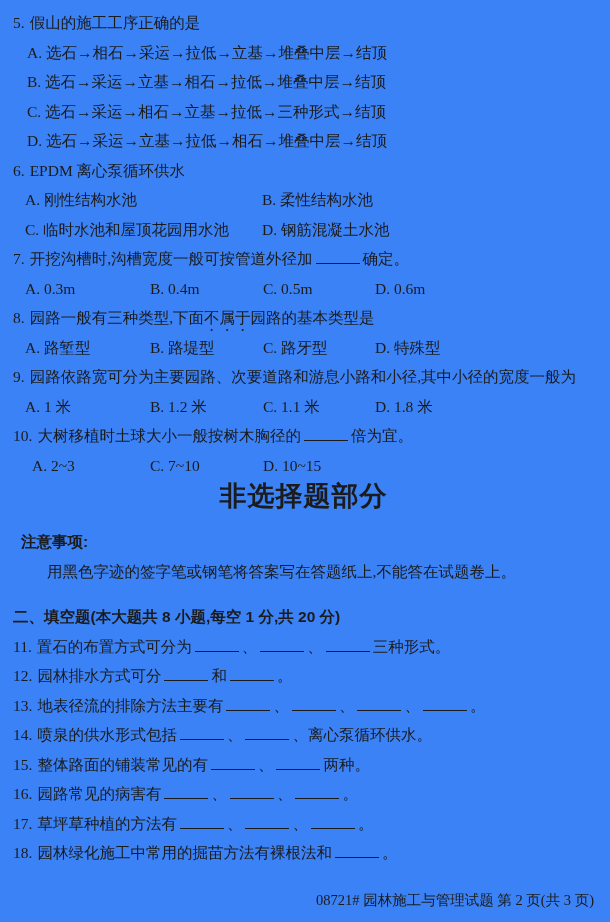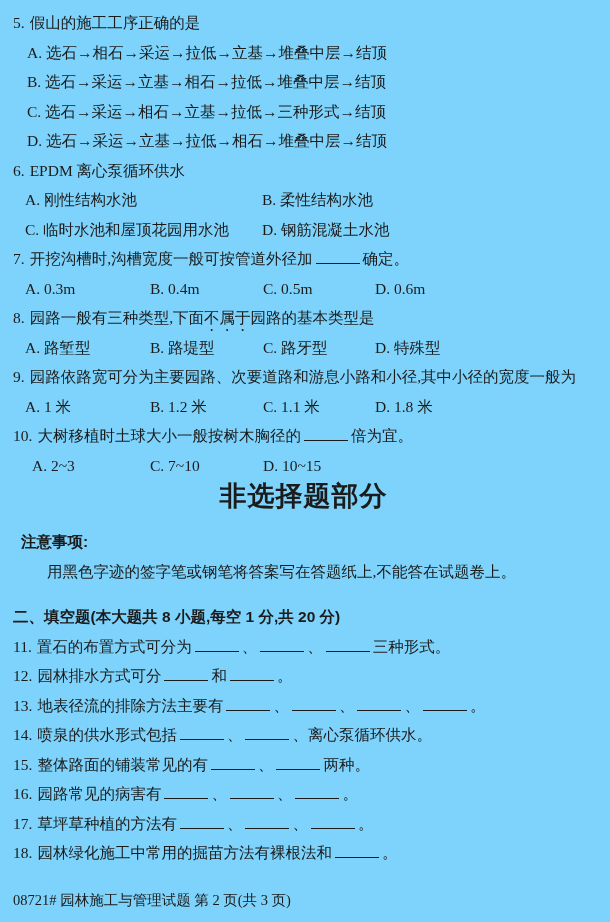--- a/index.html
+++ b/index.html
@@ -1,21 +1,21 @@
 <!DOCTYPE html>
 <html><head>
 <meta charset="utf-8">
 <style>
   html, body { margin: 0; padding: 0; background: #ffffff; }
   .page {
     position: relative;
     width: 610px;
     height: 922px;
     box-sizing: border-box;
-    background: #7dd3fc;
+    background: #3b82f6;
     color: #1b1b1b;
     font-family: "Liberation Serif", "DejaVu Serif", serif;
     font-size: 15.5px;
     padding: 8px 16px 0 13px;
     overflow: hidden;
   }
   .line { height: 29.5px; line-height: 29.5px; white-space: nowrap; }
   .q-num { padding-right: 5px; }
   .opt-stack { padding-left: 14px; }
   .opts-2 { display: grid; grid-template-columns: 237px 1fr; padding-left: 12px; }
@@ -50,21 +50,21 @@
     margin-left: 8px;
   }
   .notice-text { text-indent: 34px; }
   .fill-header {
     margin-top: 16px;
     font-family: "Liberation Sans", "DejaVu Sans", sans-serif;
     font-weight: bold;
   }
   .footer {
     margin-top: 23px;
-    text-align: left;
+    text-align: right;
     font-size: 14.5px;
     white-space: nowrap;
   }
 </style>
 </head>
 <body>
 
 <div class="page">
 
   <div class="line">

